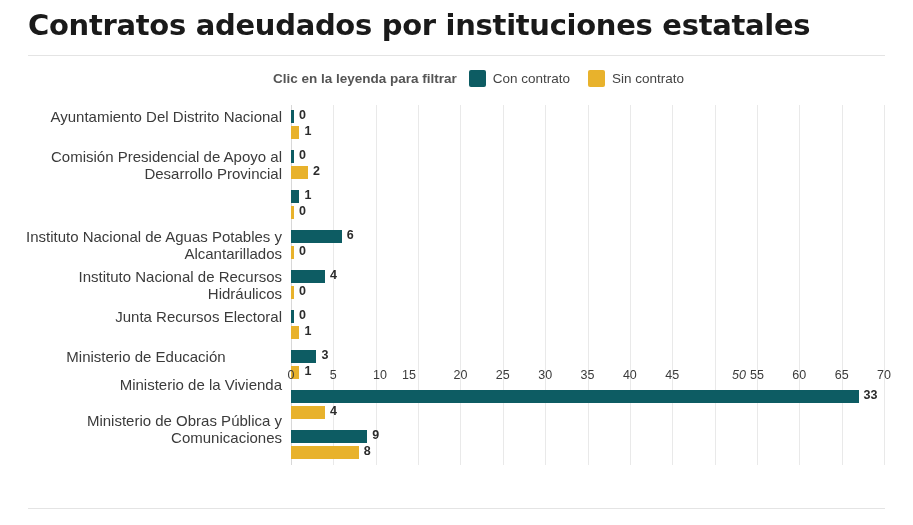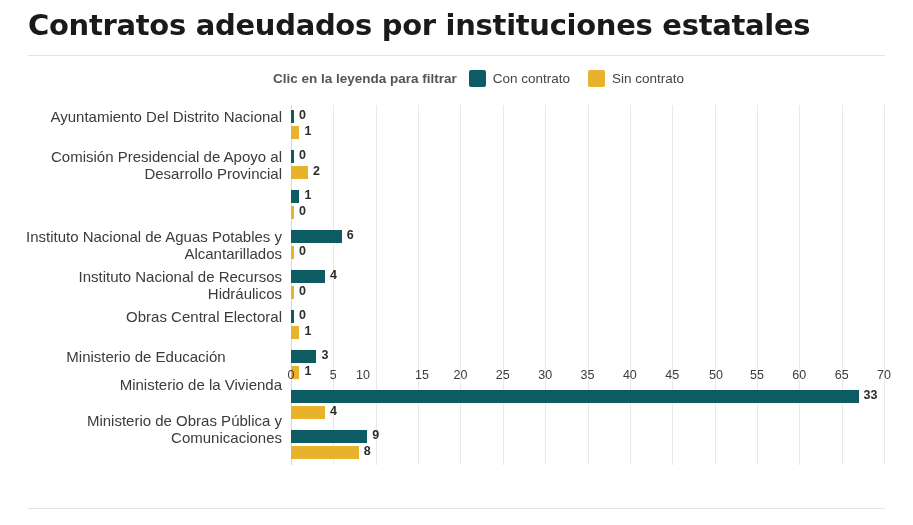--- a/index.html
+++ b/index.html
@@ -188,21 +188,21 @@
       <span class="legend-label">Sin contrato</span>
     </span>
   </div>
 
   <div class="plot">
     <div class="labels-col" id="labels-col">
         <div class="row-label" style="top: 3px;">Ayuntamiento Del Distrito Nacional</div>
         <div class="row-label" style="top: 43px;">Comisión Presidencial de Apoyo al Desarrollo Provincial</div>
         <div class="row-label" style="top: 123px;">Instituto Nacional de Aguas Potables y Alcantarillados</div>
         <div class="row-label" style="top: 163px;">Instituto Nacional de Recursos Hidráulicos</div>
-        <div class="row-label" style="top: 203px;">Obras Central Electoral</div>
+        <div class="row-label" style="top: 203px;">Junta Recursos Electoral</div>
         <div class="row-label" style="top: 243px; text-align: center;">Ministerio de Educación</div>
         <div class="row-label" style="top: 271px;">Ministerio de la Vivienda</div>
         <div class="row-label" style="top: 307px;">Ministerio de Obras Pública y Comunicaciones</div>
       </div>
     <div class="bars-col" id="bars-col">
       <div class="grid-layer" id="grid-layer">
           <div class="gridline axis" style="left: 0px;"></div>
           <div class="gridline" style="left: 42.3571px;"></div>
           <div class="gridline" style="left: 84.7143px;"></div>
           <div class="gridline" style="left: 127.071px;"></div>
@@ -307,28 +307,28 @@
             <div class="bar" title="Sin contrato: 8" style="width: 67.7714px; background: rgb(232, 178, 44);"></div>
             <span class="bar-value" style="left: 72.7714px;">8</span>
           </div>
         </div>
       </div>
   </div>
 
   <div class="xaxis" id="xaxis">
       <div class="xtick" style="left: 0px;">0</div>
       <div class="xtick" style="left: 42.3571px;">5</div>
-      <div class="xtick" style="left: 72px; text-align: right;">10</div>
-      <div class="xtick" style="left: 131px;">15</div>
+      <div class="xtick" style="left: 89px; text-align: right;">10</div>
+      <div class="xtick" style="left: 118px;">15</div>
       <div class="xtick" style="left: 169.429px;">20</div>
       <div class="xtick" style="left: 211.786px;">25</div>
       <div class="xtick" style="left: 254.143px;">30</div>
       <div class="xtick" style="left: 296.5px;">35</div>
       <div class="xtick" style="left: 338.857px;">40</div>
       <div class="xtick" style="left: 381.214px;">45</div>
-      <div class="xtick" style="left: 425px;">50</div>
+      <div class="xtick" style="left: 448px; font-style: italic;">50</div>
       <div class="xtick" style="left: 465.929px;">55</div>
       <div class="xtick" style="left: 508.286px;">60</div>
       <div class="xtick" style="left: 550.643px;">65</div>
       <div class="xtick" style="left: 593px;">70</div>
     </div>
   <div class="bottom-rule"></div>
 </div>
 
 </body></html>

